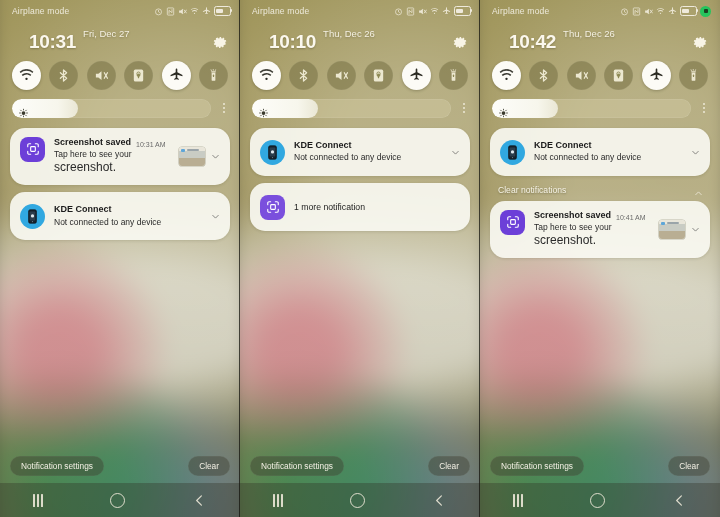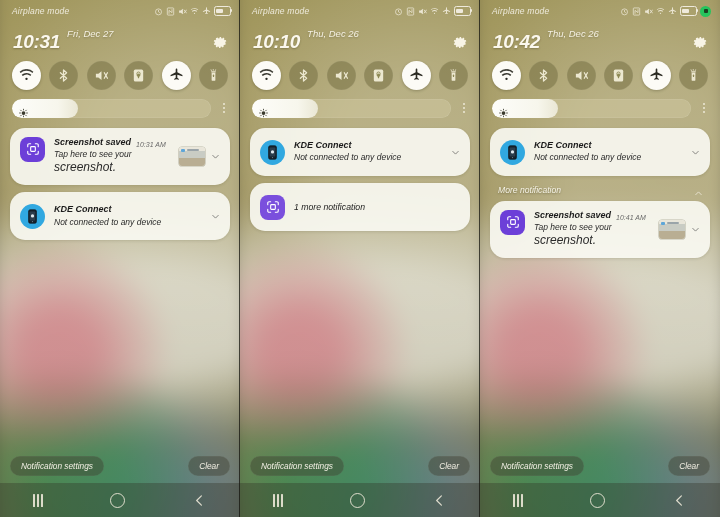--- a/index.html
+++ b/index.html
@@ -1,17 +1,17 @@
 <!DOCTYPE html>
 <html><head>
 <meta charset="utf-8">
 <style>
   html,body{margin:0;padding:0;background:#1a1a18;}
   body{width:720px;height:517px;overflow:hidden;font-family:"Liberation Sans",sans-serif;}
-  .stage{position:relative;width:628px;height:517px;display:flex;font-style:italic;}
+  .stage{position:relative;width:628px;height:517px;display:flex;}
 
   .panel{position:relative;width:240px;height:517px;overflow:hidden;flex:0 0 240px;}
   .panel + .panel{box-shadow:-1px 0 0 rgba(20,20,14,.75);}
 
   
   .wall{position:absolute;inset:0;
     background:
       radial-gradient(circle at 28% 66%, rgba(226,96,120,.55) 0 8%, rgba(226,96,120,0) 26%),
       radial-gradient(circle at 36% 90%, rgba(44,160,88,.60) 0 8%, rgba(44,160,88,0) 24%),
       radial-gradient(circle at 62% 92%, rgba(92,140,190,.45) 0 7%, rgba(92,140,190,0) 22%),
@@ -31,21 +31,21 @@
   .sb-ic{width:9px;height:9px;opacity:.92;display:block;}
   .sb-ic svg{display:block;}
   .battpill{width:15px;height:8px;border:1.1px solid #efeadc;border-radius:2.4px;position:relative;display:flex;align-items:center;}
   .battpill:after{content:"";position:absolute;right:-2.4px;top:2px;width:1.4px;height:3px;background:#efeadc;border-radius:0 1px 1px 0;}
   .battpill i{display:block;height:4px;width:7px;margin-left:1px;background:#efeadc;border-radius:1px;}
   .recdot{width:11px;height:11px;border-radius:50%;background:#25c45c;display:flex;align-items:center;justify-content:center;}
   .recdot i{width:4px;height:4px;background:#1b3f22;border-radius:1px;display:block;}
 
   
   .clockrow{position:relative;display:flex;align-items:flex-end;padding:7px 12px 0 13px;}
-  .clock{font-size:19px;font-weight:bold;color:#fbf8ee;letter-spacing:-.3px;line-height:1;text-shadow:0 1px 2px rgba(60,55,25,.35);}
+  .clock{font-size:19px;font-weight:bold;color:#fbf8ee;letter-spacing:-.3px;line-height:1;text-shadow:0 1px 2px rgba(60,55,25,.35);margin-left:16px;}
   .date{font-size:9.5px;color:#f4f0e2;margin-left:7px;margin-bottom:12px;line-height:1;text-shadow:0 1px 2px rgba(60,55,25,.3);}
   .gear{margin-left:auto;margin-bottom:1px;width:15px;height:15px;opacity:.97;}
   .gear svg{display:block;}
 
   
   .qs{position:relative;display:flex;justify-content:space-between;padding:10px 12px 0 12px;}
   .qs-btn{width:29px;height:29px;border-radius:50%;background:rgba(124,118,72,.62);display:flex;align-items:center;justify-content:center;box-shadow:inset 0 0 0 .5px rgba(255,255,255,.08);}
   .qs-btn.on{background:#fcfbf6;box-shadow:0 1px 3px rgba(50,46,20,.3);}
   .qs-btn svg{display:block;}
 
@@ -572,21 +572,21 @@
             </div>
             <div class="ntext">Not connected to any device</div>
           </div>
           <div class="chev">
             <svg width="11" height="11" viewBox="0 0 24 24" fill="none" stroke="#3d3d3d" stroke-width="2" stroke-linecap="round" stroke-linejoin="round">
               <path d="M6 9.5l6 6 6-6"></path>
             </svg>
           </div>
         </div>
         <div class="sect-hdr">
-          <div class="lbl">More notification</div>
+          <div class="lbl">Clear notifications</div>
           <div class="up"><svg width="11" height="11" viewBox="0 0 24 24" fill="none" stroke="#f2eee0" stroke-width="2" stroke-linecap="round" stroke-linejoin="round">
               <path d="M6 14.5l6-6 6 6"></path>
             </svg></div>
         </div>
         <div class="card">
           <div class="nicon purple">
             <svg width="14" height="14" viewBox="0 0 24 24" fill="none" stroke="#ffffff" stroke-width="1.9" stroke-linecap="round" stroke-linejoin="round">
               <path d="M3 8V5.2A2.2 2.2 0 0 1 5.2 3H8"></path>
               <path d="M16 3h2.8A2.2 2.2 0 0 1 21 5.2V8"></path>
               <path d="M21 16v2.8a2.2 2.2 0 0 1-2.2 2.2H16"></path>

